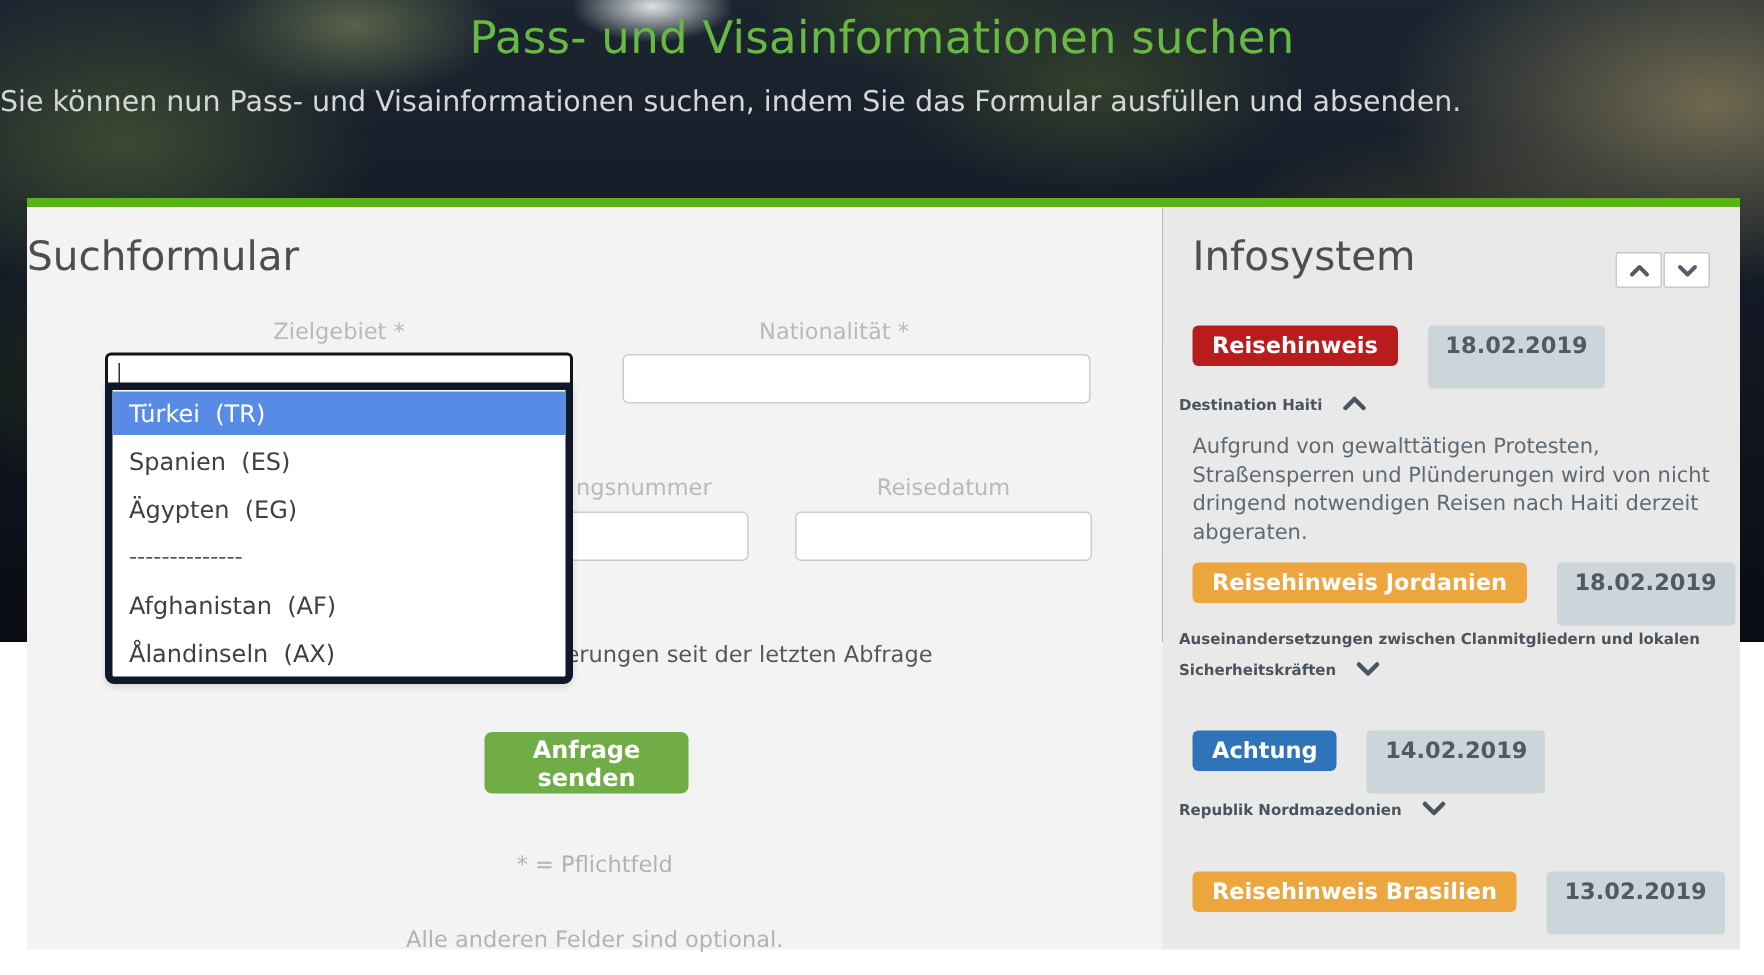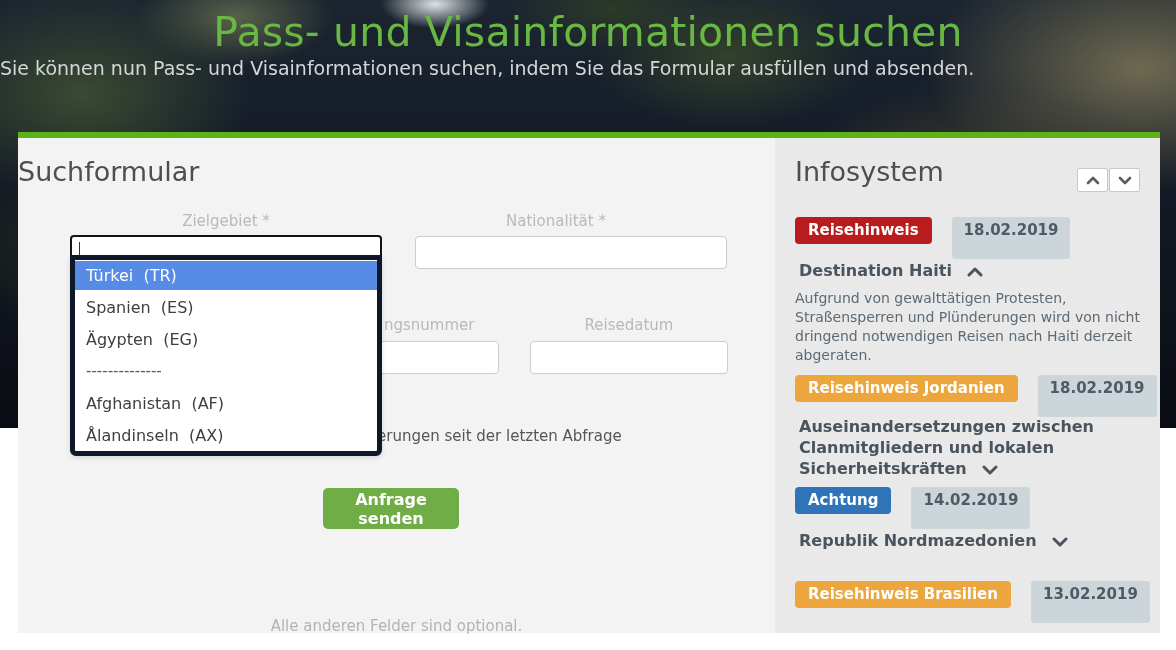--- a/index.html
+++ b/index.html
@@ -15,21 +15,21 @@
       radial-gradient(ellipse 240px 150px at 7% 22%, #3a4a32 0%, rgba(58,74,50,0) 70%),
       radial-gradient(ellipse 140px 70px at 20% 4%, #59614a 0%, rgba(89,97,74,0) 70%),
       radial-gradient(ellipse 190px 100px at 62% 13%, #33402b 0%, rgba(51,64,43,0) 72%),
       radial-gradient(ellipse 150px 60px at 52% 2%, #2c3a28 0%, rgba(44,58,40,0) 70%),
       radial-gradient(ellipse 300px 170px at 97% 16%, #6e6950 0%, rgba(110,105,80,0) 72%),
       radial-gradient(ellipse 230px 130px at 82% 42%, #3f3d2d 0%, rgba(63,61,45,0) 72%),
       radial-gradient(ellipse 220px 120px at 8% 58%, #202b1d 0%, rgba(32,43,29,0) 70%),
       linear-gradient(180deg, #1b2530 0%, #121722 55%, #090c12 100%);
   }
   .hero-title { position:absolute; left:0; right:0; top:8px; text-align:center;
-    font-size:41px; font-weight:400; letter-spacing:0.2px; }
+    font-size:30px; font-weight:400; letter-spacing:0.2px; }
   .hero-sub { position:absolute; left:0; right:0; top:57px; 
     font-size:19px; font-weight:400; color:#d6d6d6; }
 
   .green-line { position:absolute; left:18px; top:132px; width:1142px; height:6px; }
 
   
   .form-panel { position:absolute; left:18px; top:138px; width:757px; height:495px;
     background:#f3f3f3; }
   .info-panel { position:absolute; left:775px; top:138px; width:385px; height:495px;
     background:#e9e9e9; }
@@ -64,21 +64,21 @@
   
   .info-heading { position:absolute; left:20px; top:18px; font-size:27px; color:#4e4e4e; font-weight:400; }
   .nav-btn { position:absolute; top:30px; width:31px; height:24px; background:#fff;
     border:1px solid #c9c9c9; border-radius:2px; display:flex; align-items:center;
     justify-content:center; cursor:pointer; padding:0; }
   .badge-row { position:absolute; left:20px; display:flex; gap:20px; }
   .badge { height:27px; line-height:27px; padding:0 13px; border-radius:4px;
     color:#fff; font-size:15px; font-weight:bold; }
   .date-badge { height:42px; line-height:27px; padding:0 12px; border-radius:3px;
     background:#ccd6da; color:#4e5a64; font-size:15px; font-weight:bold; }
-  .entry-title { position:absolute; left:24px; font-size:16px; font-weight:bold;
+  .entry-title { position:absolute; left:11px; font-size:10px; font-weight:bold;
     color:#4a545e; line-height:21px; cursor:pointer; }
   .entry-title svg { vertical-align:-1px; margin-left:10px; }
   .entry-body { position:absolute; left:20px; width:352px; font-size:14px;
     color:#5d6a74; line-height:19px; }
 </style>
 </head>
 <body>
 
 <div class="stage">
 
@@ -112,20 +112,21 @@
       <div class="dd-item selected" style="background: rgb(87, 139, 230);">Türkei  (TR)</div>
       <div class="dd-item">Spanien  (ES)</div>
       <div class="dd-item">Ägypten  (EG)</div>
       <div class="dd-item separator">--------------</div>
       <div class="dd-item">Afghanistan  (AF)</div>
       <div class="dd-item">Ålandinseln  (AX)</div>
     </div>
 
     <button class="submit-btn" style="background: rgb(112, 173, 71);">Anfrage senden</button>
 
+    <div class="note" style="top:429px;">* = Pflichtfeld</div>
     <div class="note" style="top:479px;">Alle anderen Felder sind optional.</div>
   </div>
 
   <div class="info-panel">
     <div class="info-heading">Infosystem</div>
 
     <button class="nav-btn" style="left:302px;">
       <span>
         <svg width="14" height="9" viewBox="0 0 14 9">
             <polyline points="2,7 7,2 12,7" fill="none" stroke="#555e66" stroke-width="2.6" stroke-linecap="round" stroke-linejoin="round"></polyline>

